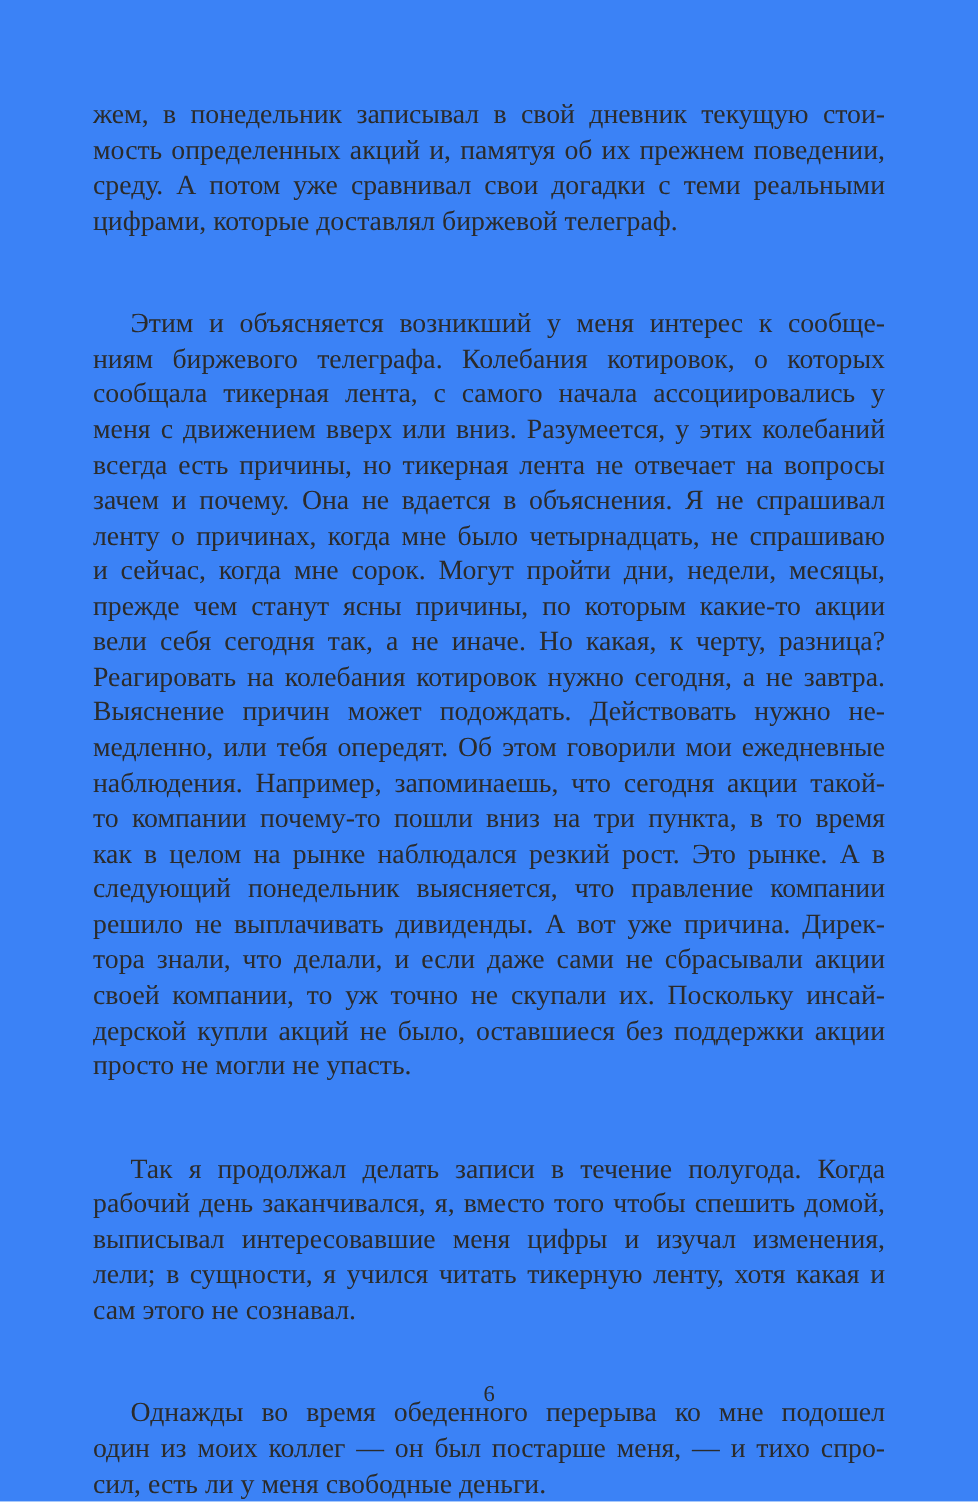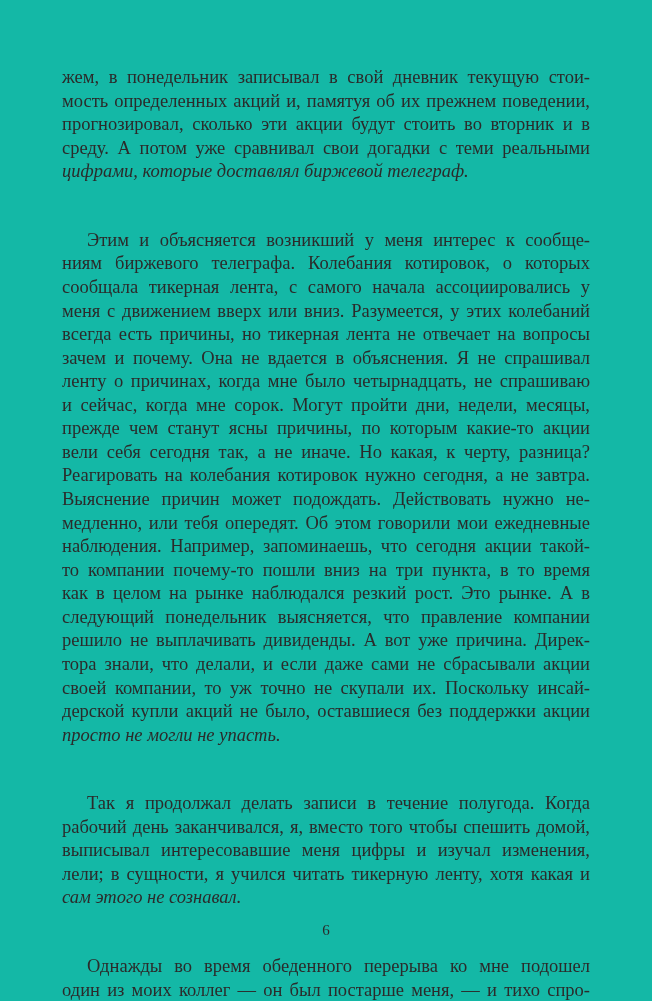--- a/index.html
+++ b/index.html
@@ -9,41 +9,40 @@
   }
   body {
     width: 652px;
     height: 1001px;
     overflow: hidden;
   }
   .book-page {
     position: relative;
     width: 652px;
     height: 1001px;
-    background: #14b8a6;
+    background: #3b82f6;
     font-family: "Liberation Serif", serif;
     color: #2b2b2b;
   }
   .text-block {
     position: absolute;
     left: 62px;
     top: 66px;
     width: 528px;
   }
   .line {
     font-size: 18.5px;
     line-height: 23.57px;
     text-align: justify;
     text-align-last: justify;
     white-space: normal;
     letter-spacing: 0;
   }
   .line.last {
     text-align-last: left;
-    font-style: italic;
   }
   .line.indent {
     text-indent: 25px;
     margin-top: 45px;
   }
   .page-number {
     position: absolute;
     top: 920px;
     left: 0;
     width: 652px;
@@ -54,21 +53,20 @@
   }
 </style>
 </head>
 <body>
 
 <div class="book-page">
   <div class="text-block">
 
     <div class="line">жем, в понедельник записывал в свой дневник текущую стои-</div>
     <div class="line">мость определенных акций и, памятуя об их прежнем поведении,</div>
-    <div class="line">прогнозировал, сколько эти акции будут стоить во вторник и в</div>
     <div class="line">среду. А потом уже сравнивал свои догадки с теми реальными</div>
     <div class="line last">цифрами, которые доставлял биржевой телеграф.</div>
 
     <div class="line indent">Этим и объясняется возникший у меня интерес к сообще-</div>
     <div class="line">ниям биржевого телеграфа. Колебания котировок, о которых</div>
     <div class="line">сообщала тикерная лента, с самого начала ассоциировались у</div>
     <div class="line">меня с движением вверх или вниз. Разумеется, у этих колебаний</div>
     <div class="line">всегда есть причины, но тикерная лента не отвечает на вопросы</div>
     <div class="line">зачем и почему. Она не вдается в объяснения. Я не спрашивал</div>
     <div class="line">ленту о причинах, когда мне было четырнадцать, не спрашиваю</div>

